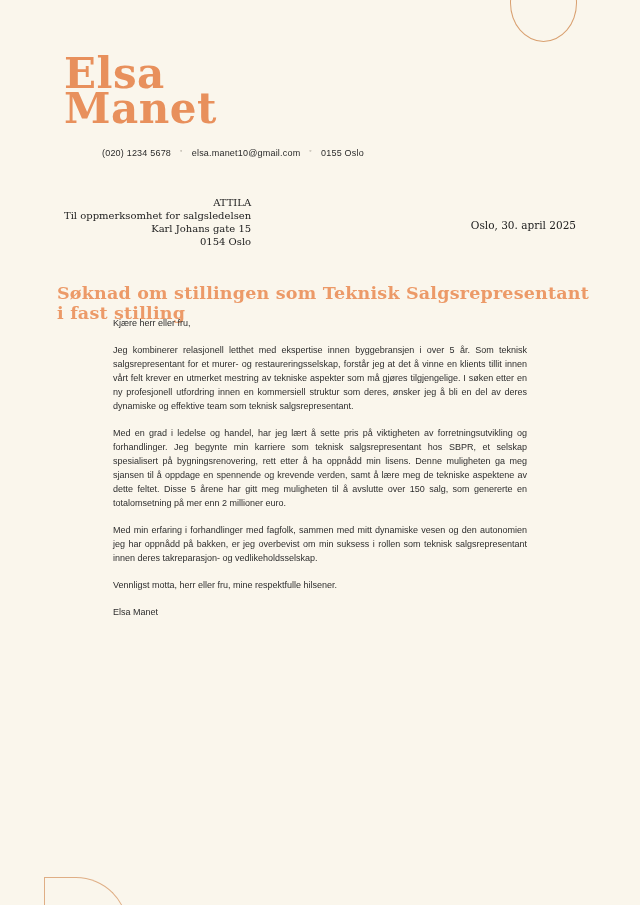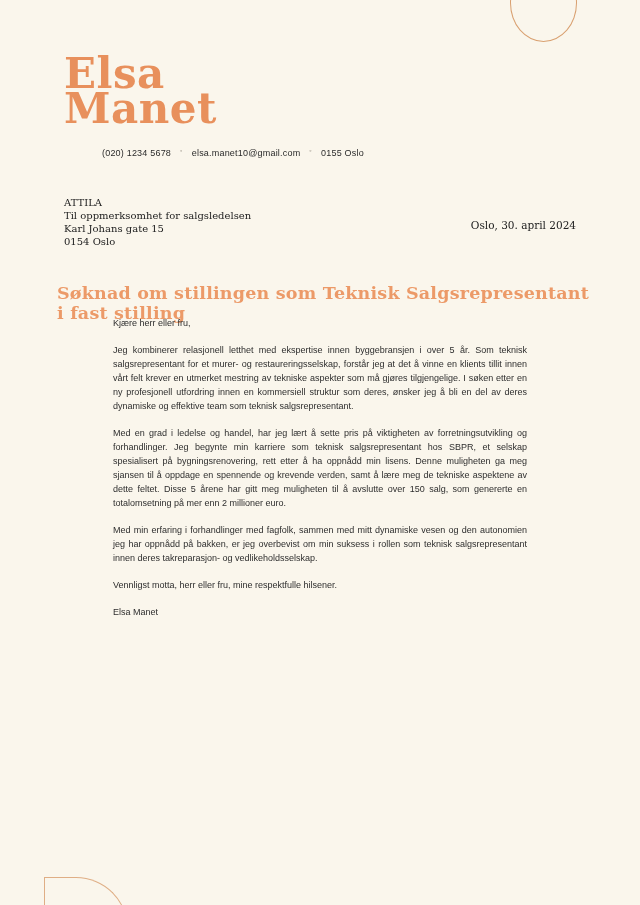--- a/index.html
+++ b/index.html
@@ -60,21 +60,21 @@
   }
   
   .recipient-block {
     position: absolute;
     left: 64px; top: 196px;
     font-family: "DejaVu Serif", serif;
     font-size: 10px;
     line-height: 13px;
     color: #212121;
   }
-  .recipient-line { display: block; }
+  .recipient-line { display: block; text-align: right; }
   .date-line {
     position: absolute;
     right: 64px; top: 219px;
     font-family: "DejaVu Serif", serif;
     font-size: 10.5px;
     color: #212121;
     text-align: right;
   }
   
   .subject-line {
@@ -118,21 +118,21 @@
   <span>0155 Oslo</span>
 </div>
 
 <div class="recipient-block">
   <span class="recipient-line">ATTILA</span>
   <span class="recipient-line">Til oppmerksomhet for salgsledelsen</span>
   <span class="recipient-line">Karl Johans gate 15</span>
   <span class="recipient-line">0154 Oslo</span>
 </div>
 
-<div class="date-line">Oslo, 30. april 2024</div>
+<div class="date-line">Oslo, 30. april 2025</div>
 
 <h2 class="subject-line">Søknad om stillingen som Teknisk Salgsrepresentant i fast stilling</h2>
 
 <div class="letter-body">
   <p>Kjære herr eller fru,</p>
   <p class="justified">Jeg kombinerer relasjonell letthet med ekspertise innen byggebransjen i over 5 år. Som teknisk salgsrepresentant for et murer- og restaureringsselskap, forstår jeg at det å vinne en klients tillit innen vårt felt krever en utmerket mestring av tekniske aspekter som må gjøres tilgjengelige. I søken etter en ny profesjonell utfordring innen en kommersiell struktur som deres, ønsker jeg å bli en del av deres dynamiske og effektive team som teknisk salgsrepresentant.</p>
   <p class="justified">Med en grad i ledelse og handel, har jeg lært å sette pris på viktigheten av forretningsutvikling og forhandlinger. Jeg begynte min karriere som teknisk salgsrepresentant hos SBPR, et selskap spesialisert på bygningsrenovering, rett etter å ha oppnådd min lisens. Denne muligheten ga meg sjansen til å oppdage en spennende og krevende verden, samt å lære meg de tekniske aspektene av dette feltet. Disse 5 årene har gitt meg muligheten til å avslutte over 150 salg, som genererte en totalomsetning på mer enn 2 millioner euro.</p>
   <p class="justified">Med min erfaring i forhandlinger med fagfolk, sammen med mitt dynamiske vesen og den autonomien jeg har oppnådd på bakken, er jeg overbevist om min suksess i rollen som teknisk salgsrepresentant innen deres takreparasjon- og vedlikeholdsselskap.</p>
   <p>Vennligst motta, herr eller fru, mine respektfulle hilsener.</p>
   <p>Elsa Manet</p>

